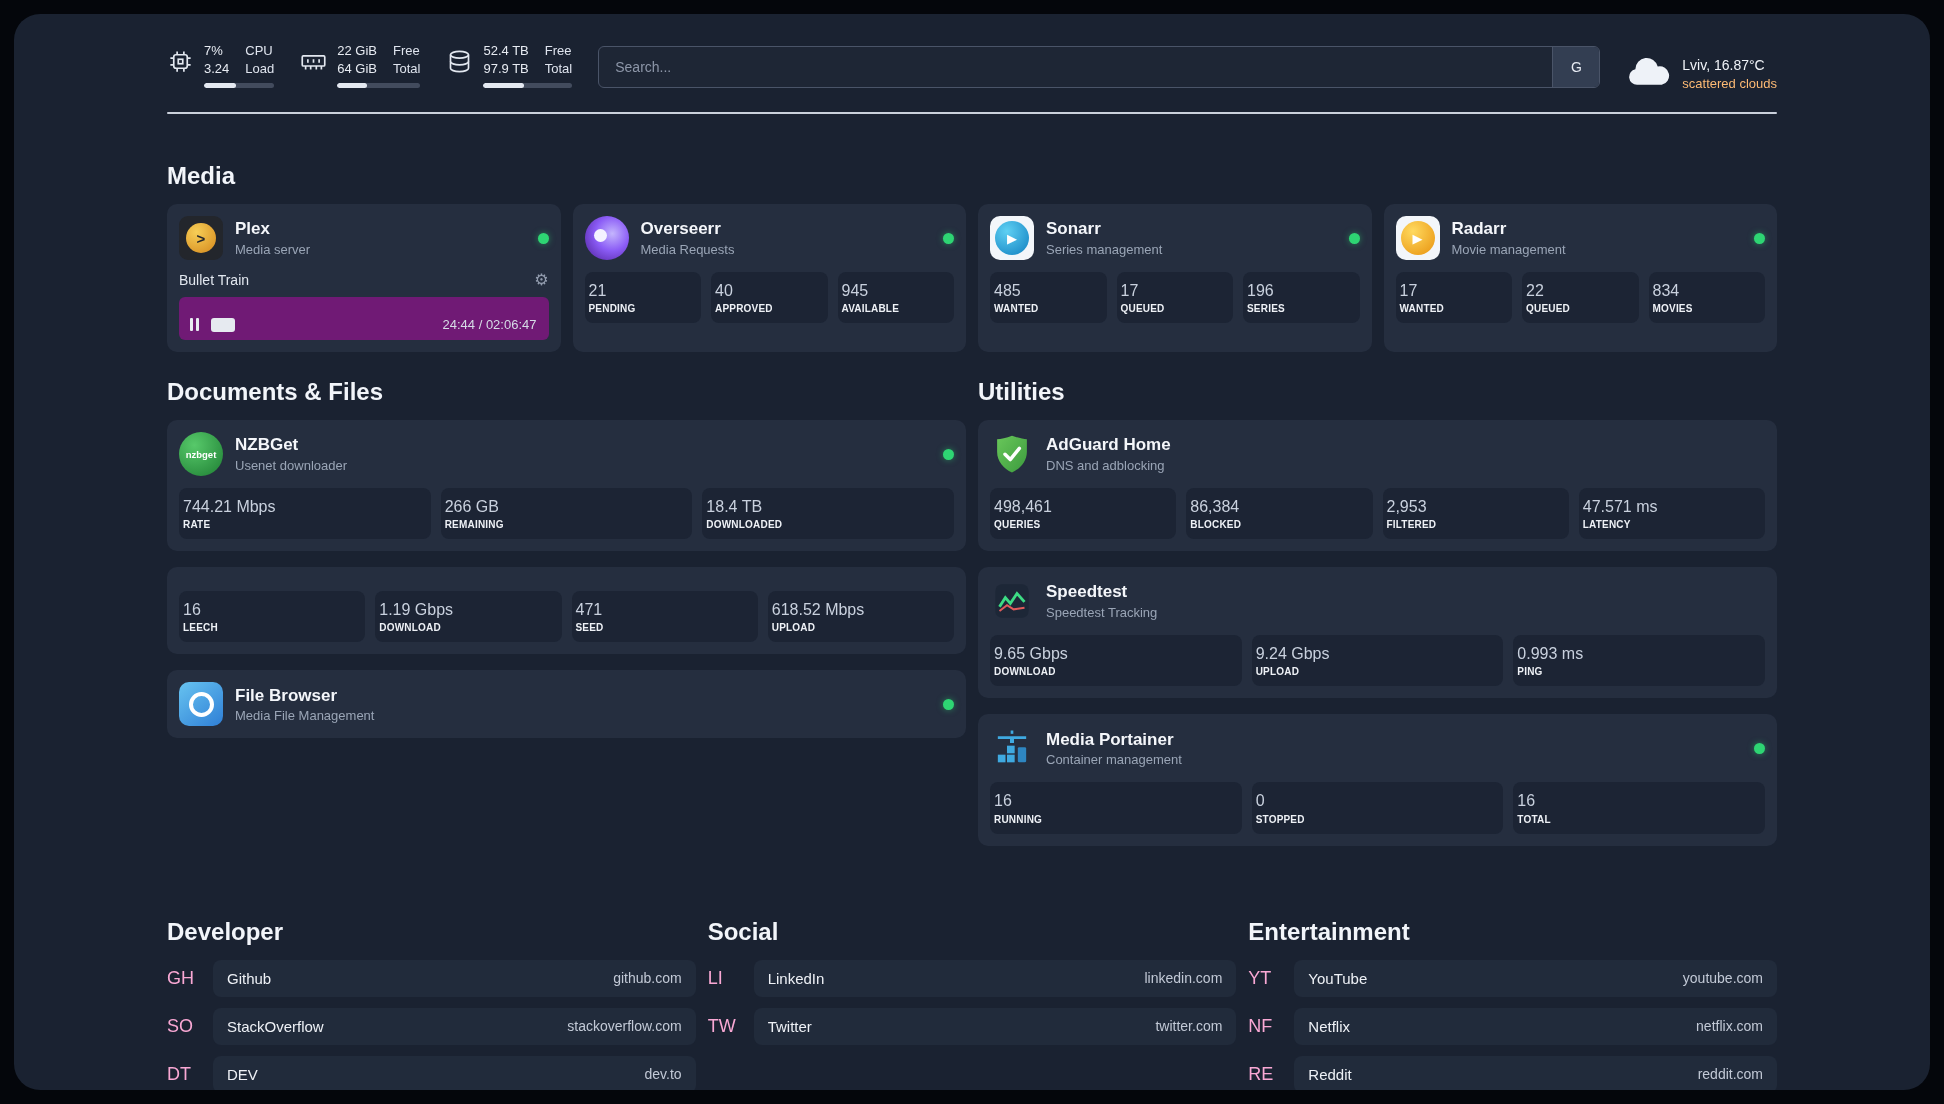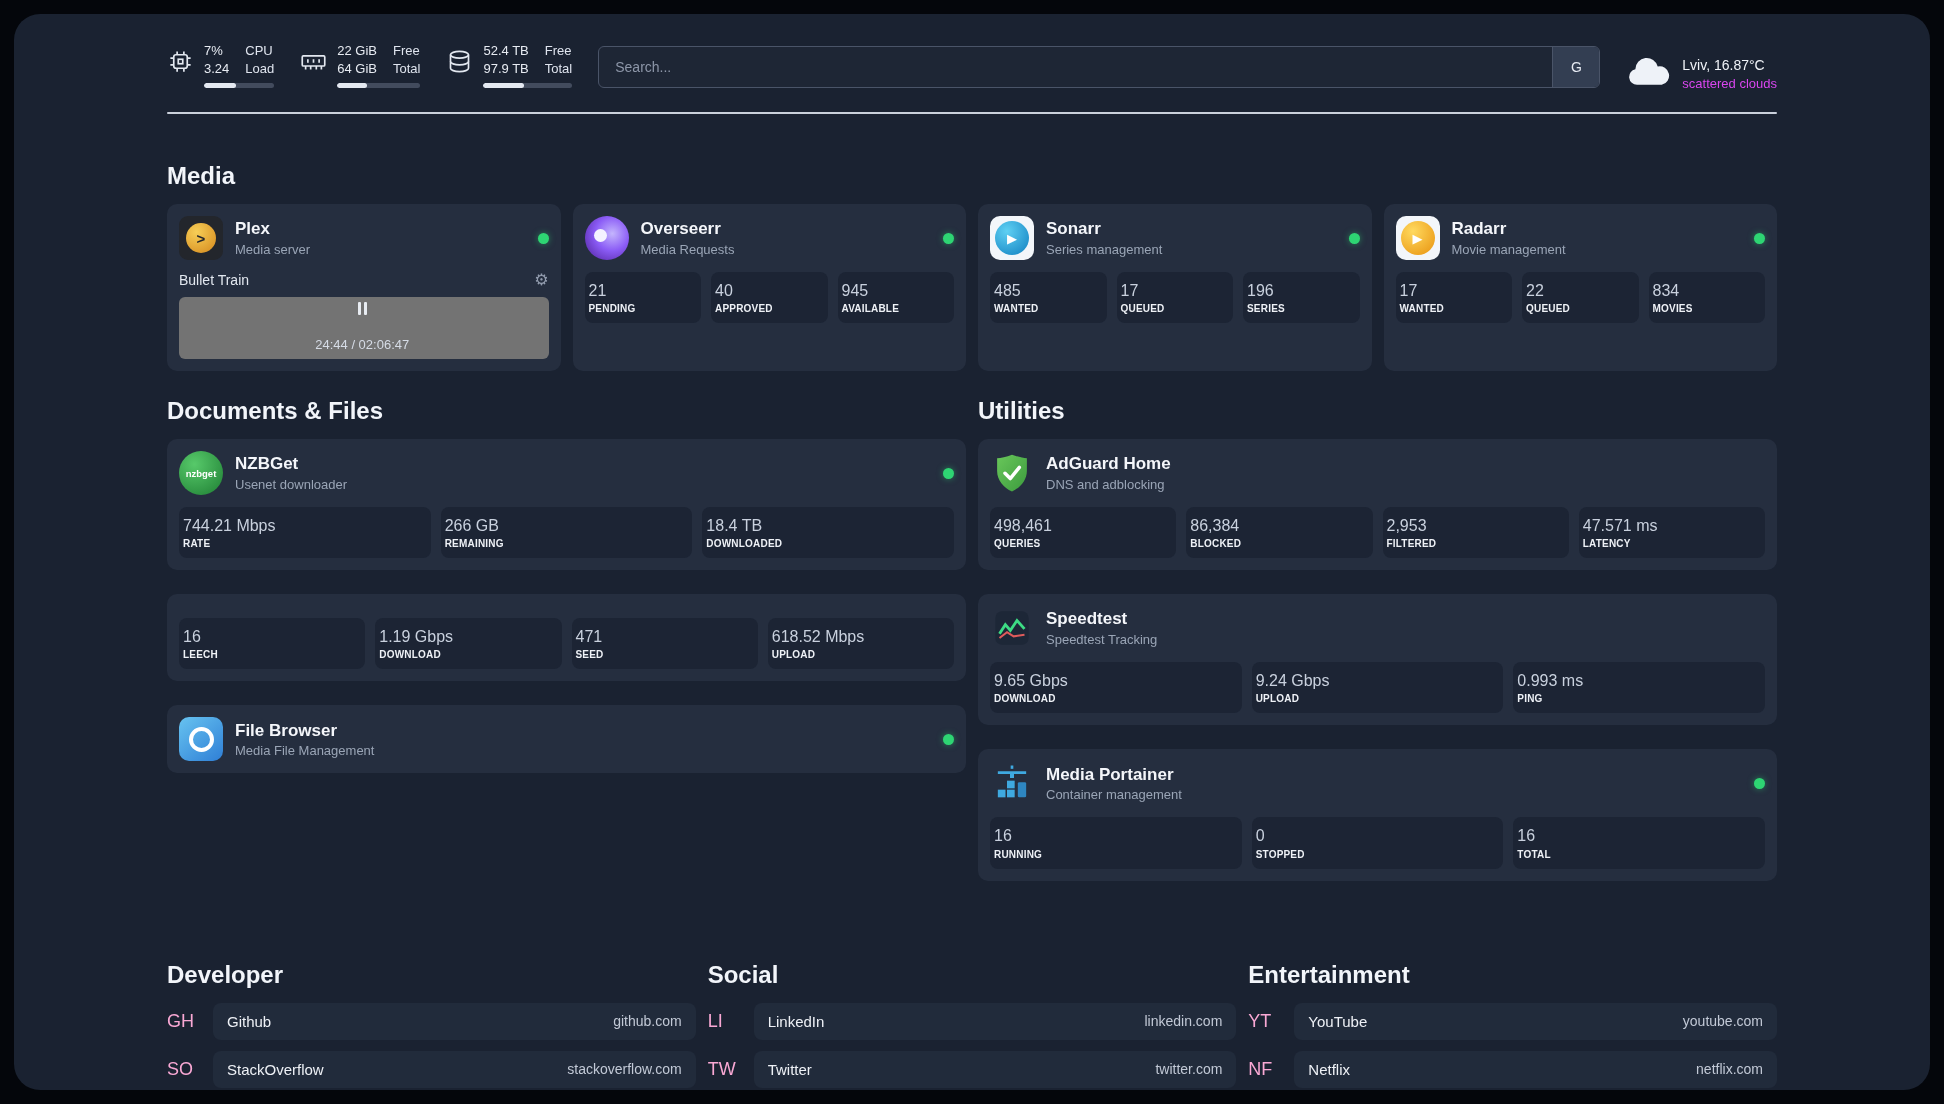--- a/index.html
+++ b/index.html
@@ -20,21 +20,21 @@
   .bar i{display:block;height:100%;background:#e3e8f0;border-radius:3px;}
 
   .search{flex:1;display:flex;align-items:stretch;border:1px solid #4a5468;border-radius:6px;height:40px;background:rgba(255,255,255,0.02);margin-top:2px;overflow:hidden;}
   .search input{flex:1;background:transparent;border:0;outline:0;color:#e6eaf2;padding:0 16px;font-size:14px;font-family:inherit;}
   .search input::placeholder{color:#8d96a8;}
   .search .g-btn{width:46px;display:flex;align-items:center;justify-content:center;border-left:1px solid #4a5468;background:#333e52;color:#e6eaf2;font-size:14px;}
 
   .weather{display:flex;gap:12px;align-items:center;margin-top:12px;}
   .weather .w-text{display:flex;flex-direction:column;gap:3px;}
   .weather .loc{font-size:14px;color:#f0f3f8;}
-  .weather .cond{font-size:13px;color:#d946ef;}
+  .weather .cond{font-size:13px;color:#fdba74;}
 
   .divider{height:2px;background:#d9dfe9;opacity:.92;border-radius:1px;margin-top:20px;}
 
   
   .section-title{font-size:24px;font-weight:600;color:#f2f5fa;margin:48px 0 14px 0;}
   .columns .section-title, .bookmarks .section-title{margin-top:26px;}
   .bookmarks .section-title{margin-top:0;}
 
   .media-grid{display:grid;grid-template-columns:repeat(4,1fr);gap:12px;}
   .card{background:#252e3f;border-radius:10px;padding:12px;box-sizing:border-box;}
@@ -63,30 +63,30 @@
   .radarr-ball{background:radial-gradient(circle at 35% 30%,#ffd95e,#e8920e);}
   .nzb-icon{border-radius:50%;background:radial-gradient(circle at 35% 30%,#57c96a,#1e7e33);color:#fff;font-size:9.5px;font-weight:700;}
   .qb-icon{border-radius:50%;background:#478fc8;color:#fff;font-weight:700;font-size:15px;}
   .fb-icon{border-radius:10px;background:linear-gradient(140deg,#67c3f0,#2f7fd6);}
   .fb-ring{width:17px;height:17px;border:4px solid #fff;border-radius:50%;}
 
   
   .player{margin-top:12px;}
   .player-top{display:flex;align-items:center;justify-content:space-between;color:#e2e7ef;font-size:14px;}
   .gear{color:#929cae;font-size:16px;line-height:1;}
-  .player-bar{display:flex;align-items:center;gap:10px;margin-top:9px;background:#737373;border-radius:6px;padding:3px 12px 7px 9px;flex-direction:column;}
+  .player-bar{display:flex;align-items:center;gap:10px;margin-top:9px;background:#701a75;border-radius:6px;padding:19px 12px 7px 9px;}
   .pause-btn{display:flex;gap:3px;align-items:center;padding:2px;}
   .pause-btn i{width:3px;height:13px;background:#e8ecf2;display:block;border-radius:1px;}
   .ptrack{flex:1;height:14px;position:relative;}
   .pfill{position:absolute;left:0;top:0;height:100%;background:#e6eaf0;border-radius:3px;}
   .ptime{font-size:13px;color:#d6dce6;white-space:nowrap;}
 
   
   .columns{display:grid;grid-template-columns:1fr 1fr;column-gap:12px;align-items:start;}
-  .columns .card{margin-bottom:24px;}
+  .columns .card{margin-bottom:16px;}
 
   
   .bookmarks{display:grid;grid-template-columns:repeat(3,1fr);column-gap:12px;margin-top:56px;}
   .bm-row{display:flex;align-items:center;margin-bottom:11px;}
   .bm-abbr{width:46px;font-size:18px;color:#f9a8d4;flex:0 0 auto;}
   .bm-tile{flex:1;background:#212b3b;border-radius:8px;padding:10px 14px;display:flex;justify-content:space-between;align-items:center;}
   .bm-name{font-size:15px;color:#eef1f6;}
   .bm-url{font-size:14px;color:#c2c9d6;}
 </style>
 </head>

